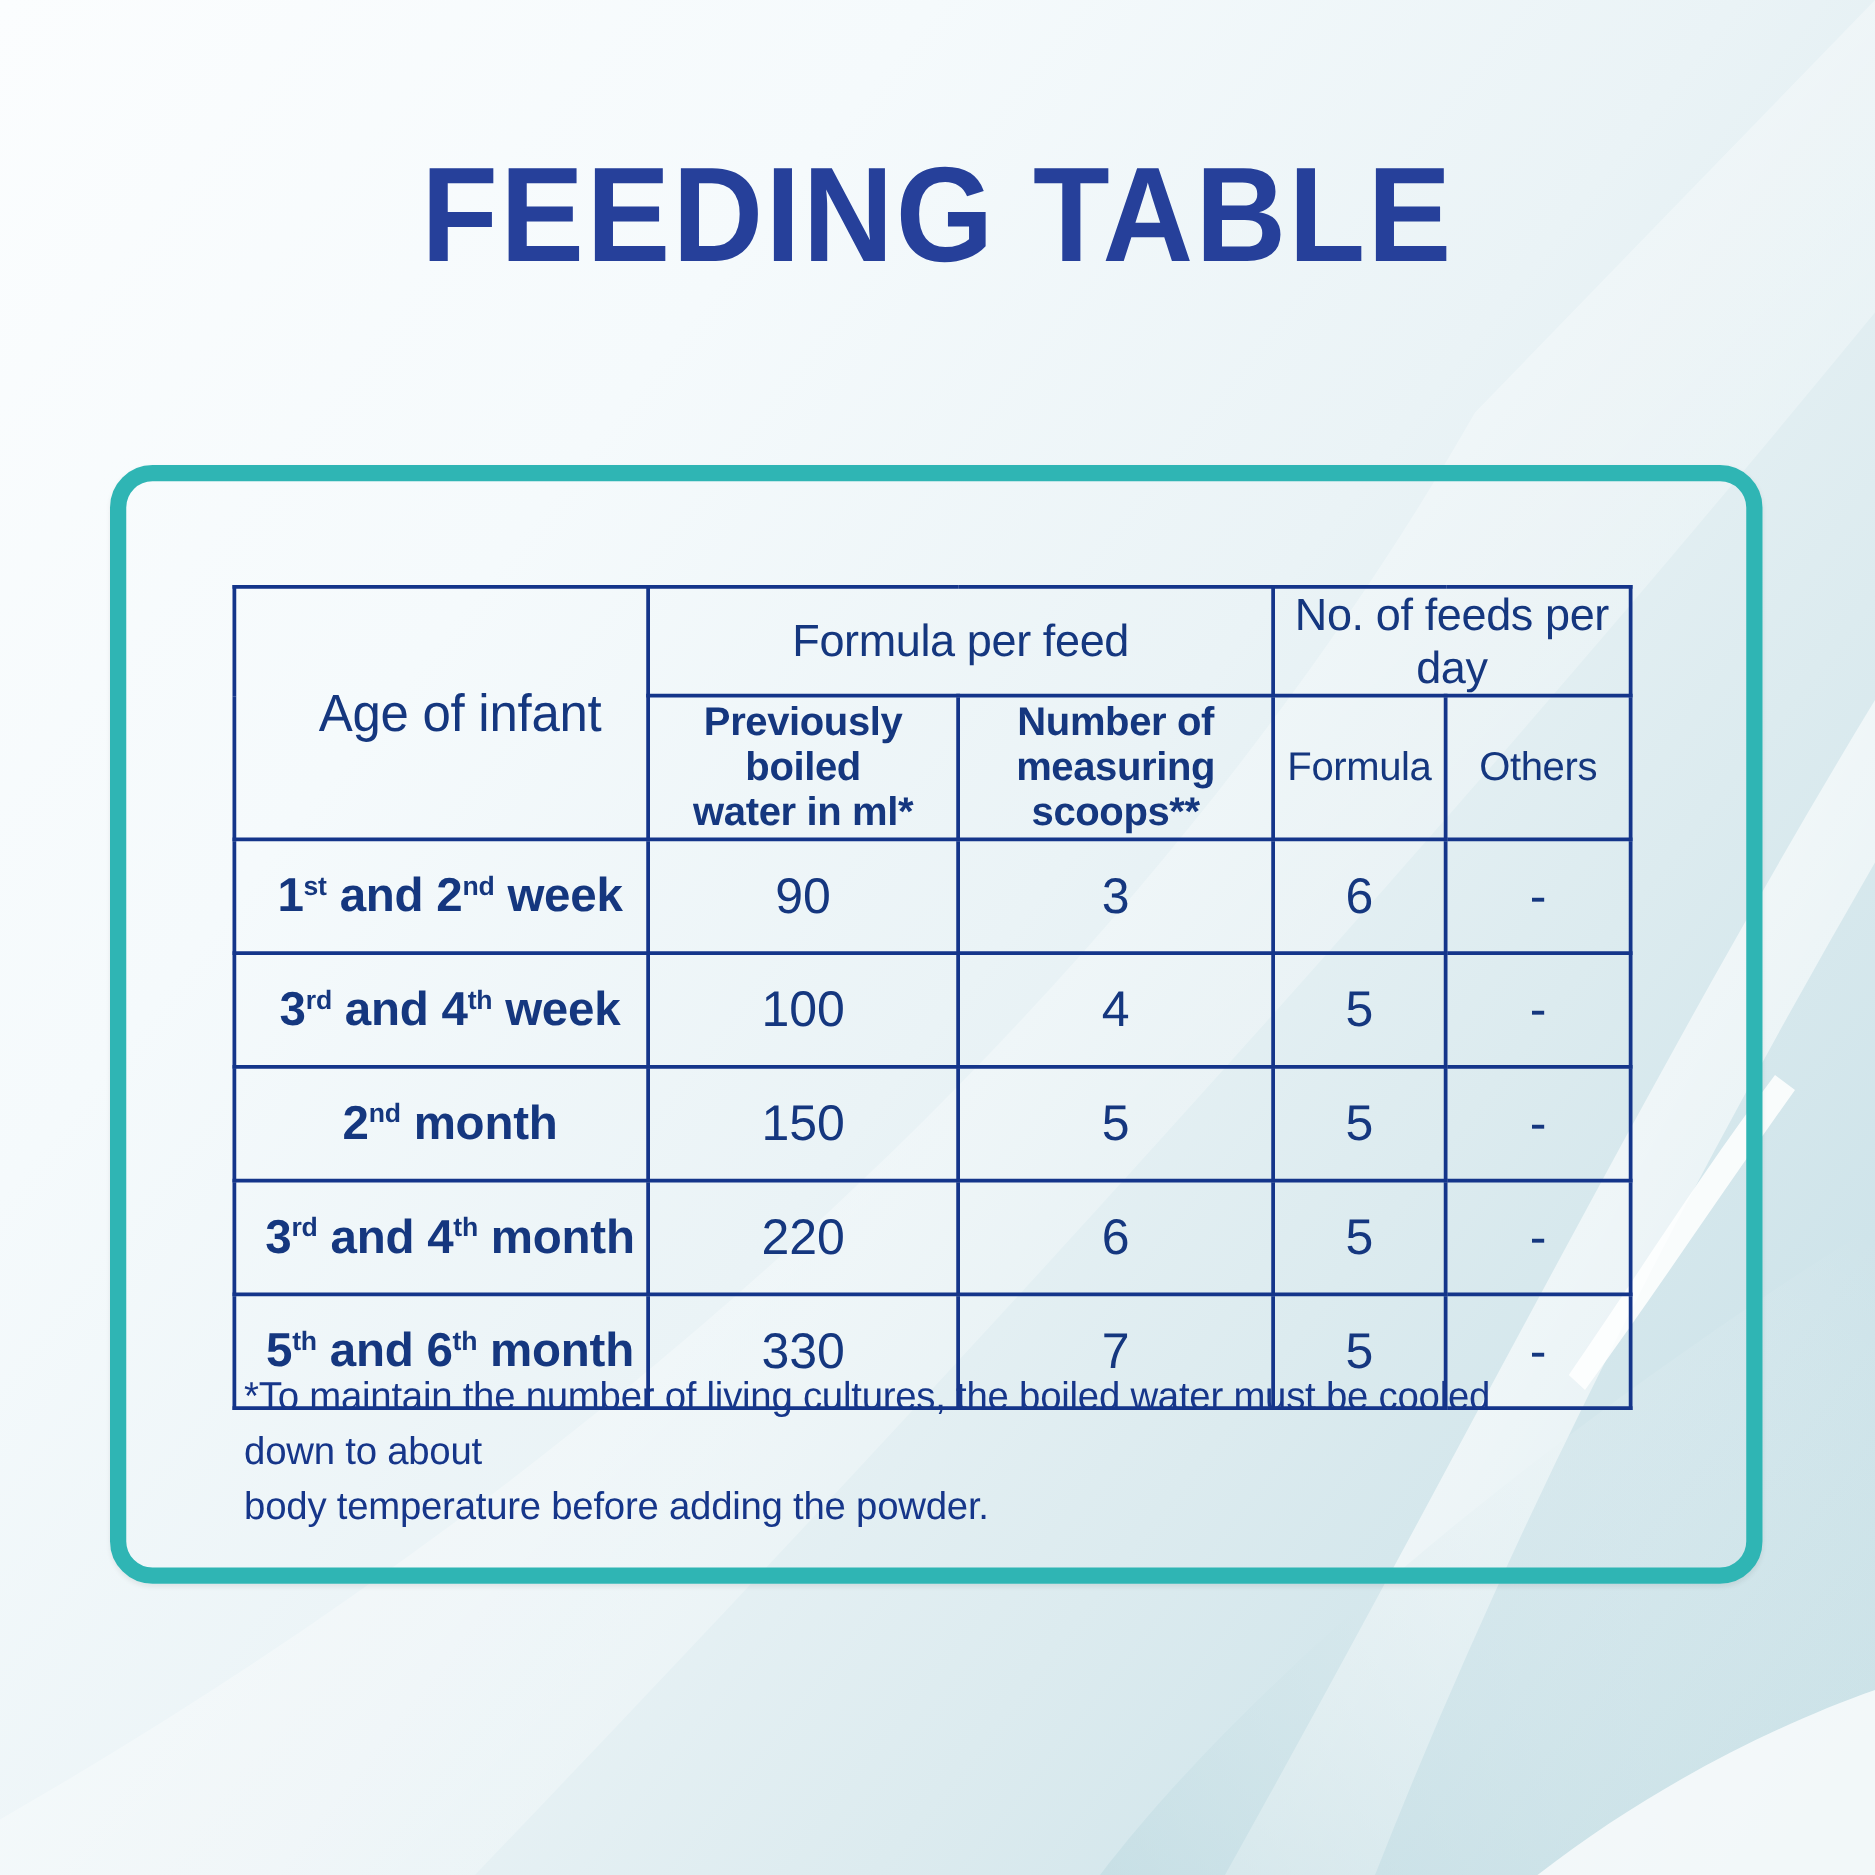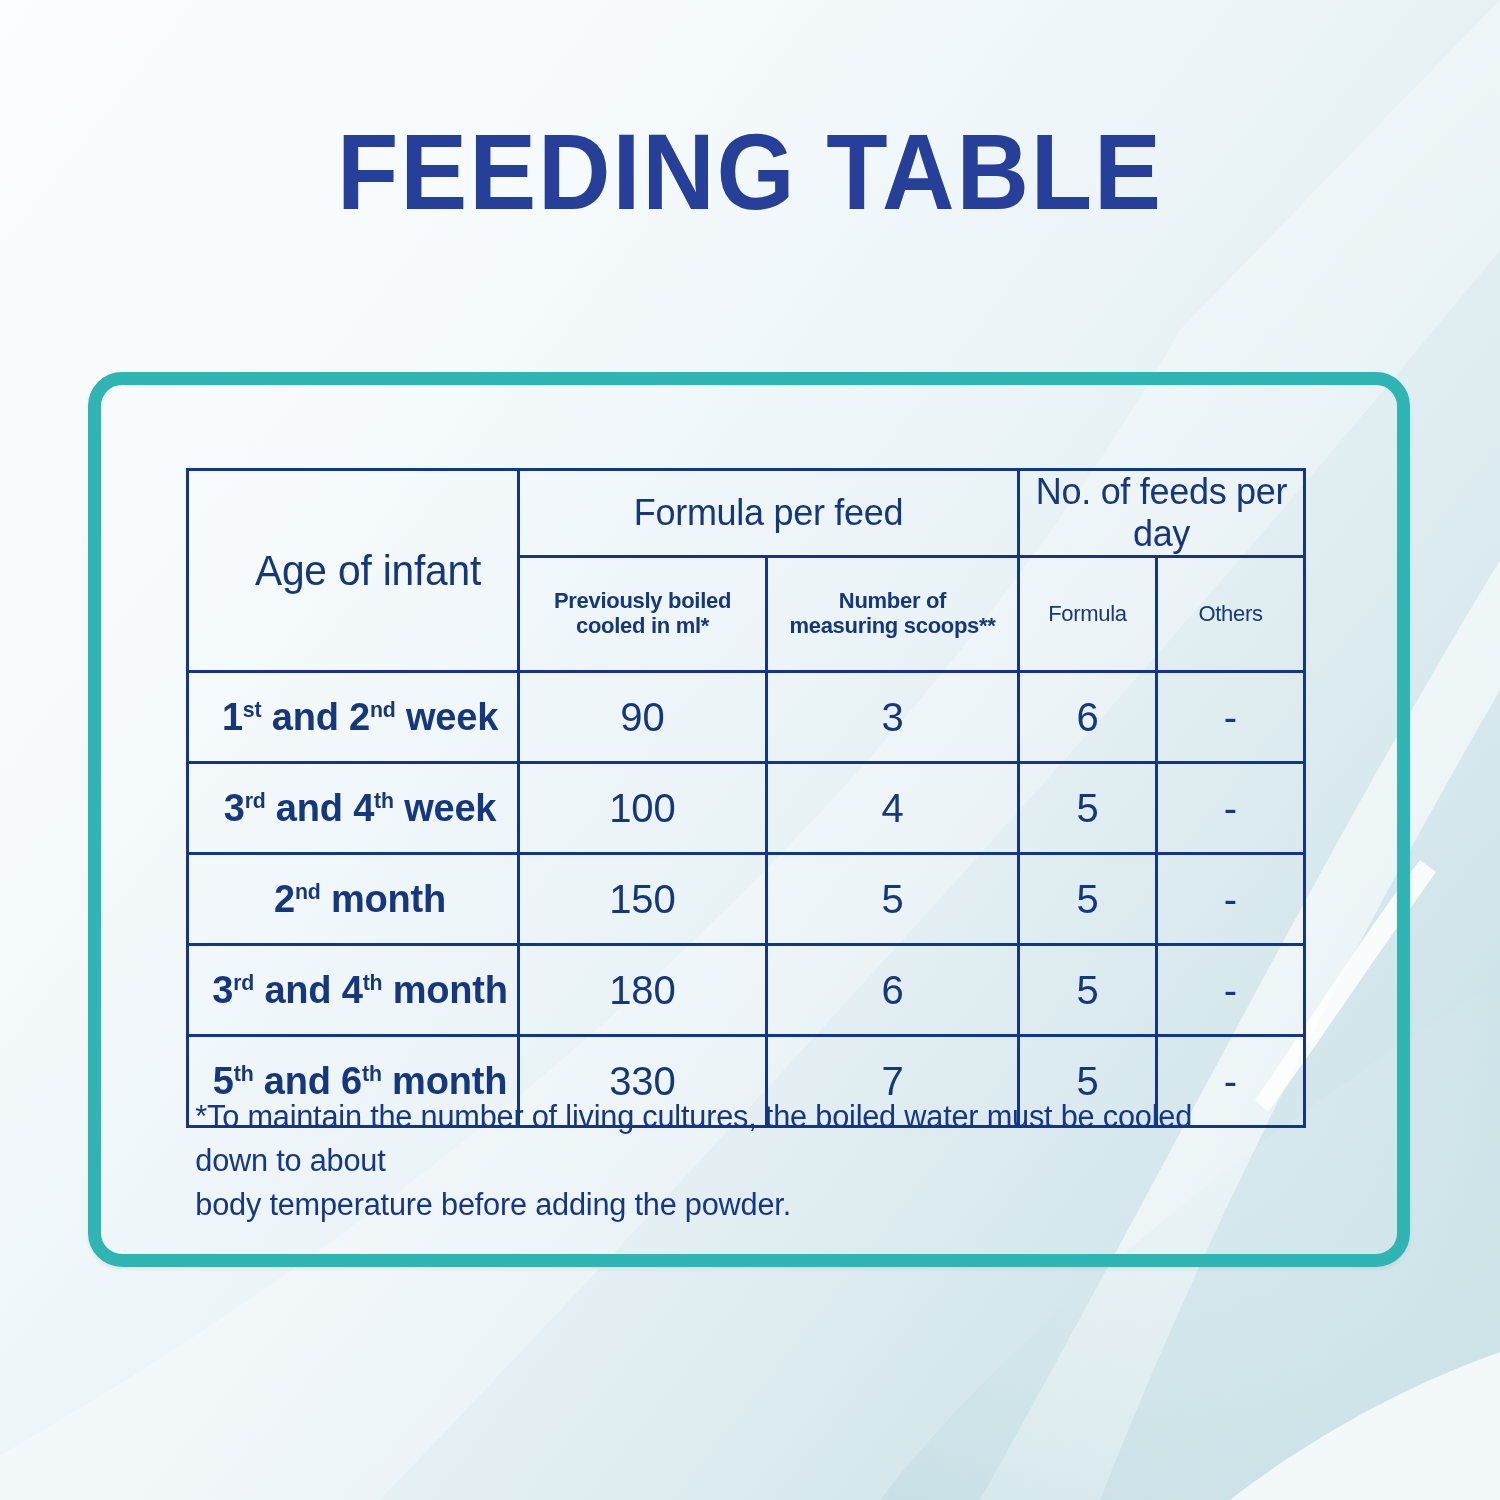--- a/index.html
+++ b/index.html
@@ -96,21 +96,21 @@
     padding-left: 30px !important;
     letter-spacing: -0.2px;
     transform: scaleX(0.97);
   }
   .grp-head {
     font-size: 36px;
     height: 84px;
     letter-spacing: -0.3px;
   }
   .sub-head {
-    font-size: 22px;
+    font-size: 32px;
     font-weight: bold;
     line-height: 1.12;
     height: 112px;
     padding: 0 6px !important;
     letter-spacing: -0.3px;
   }
   .sub-head.plain { font-weight: normal; }
 
   td.rowlabel {
     text-align: left;
@@ -196,21 +196,21 @@
 
       <tr>
         <td class="age-head" rowspan="2">Age of infant</td>
         <td class="grp-head" colspan="2">Formula per feed</td>
         <td class="grp-head" colspan="2">No. of feeds per day</td>
       </tr>
 
       <tr>
         <td class="sub-head">
           <span>Previously boiled</span><br>
-          <span>cooled in ml*</span>
+          <span>water in ml*</span>
         </td>
         <td class="sub-head">
           <span>Number of</span><br>
           <span>measuring scoops**</span>
         </td>
         <td class="sub-head plain">Formula</td>
         <td class="sub-head plain">Others</td>
       </tr>
 
       <tr class="data-row">
@@ -232,21 +232,21 @@
       <tr class="data-row">
         <td class="rowlabel"><span>2</span><sup>nd</sup><span></span><sup></sup><span> month</span></td>
         <td class="val">150</td>
         <td class="val">5</td>
         <td class="val">5</td>
         <td class="val">-</td>
       </tr>
 
       <tr class="data-row">
         <td class="rowlabel"><span>3</span><sup>rd</sup><span> and 4</span><sup>th</sup><span> month</span></td>
-        <td class="val">180</td>
+        <td class="val">220</td>
         <td class="val">6</td>
         <td class="val">5</td>
         <td class="val">-</td>
       </tr>
 
       <tr class="data-row">
         <td class="rowlabel"><span>5</span><sup>th</sup><span> and 6</span><sup>th</sup><span> month</span></td>
         <td class="val">330</td>
         <td class="val">7</td>
         <td class="val">5</td>

